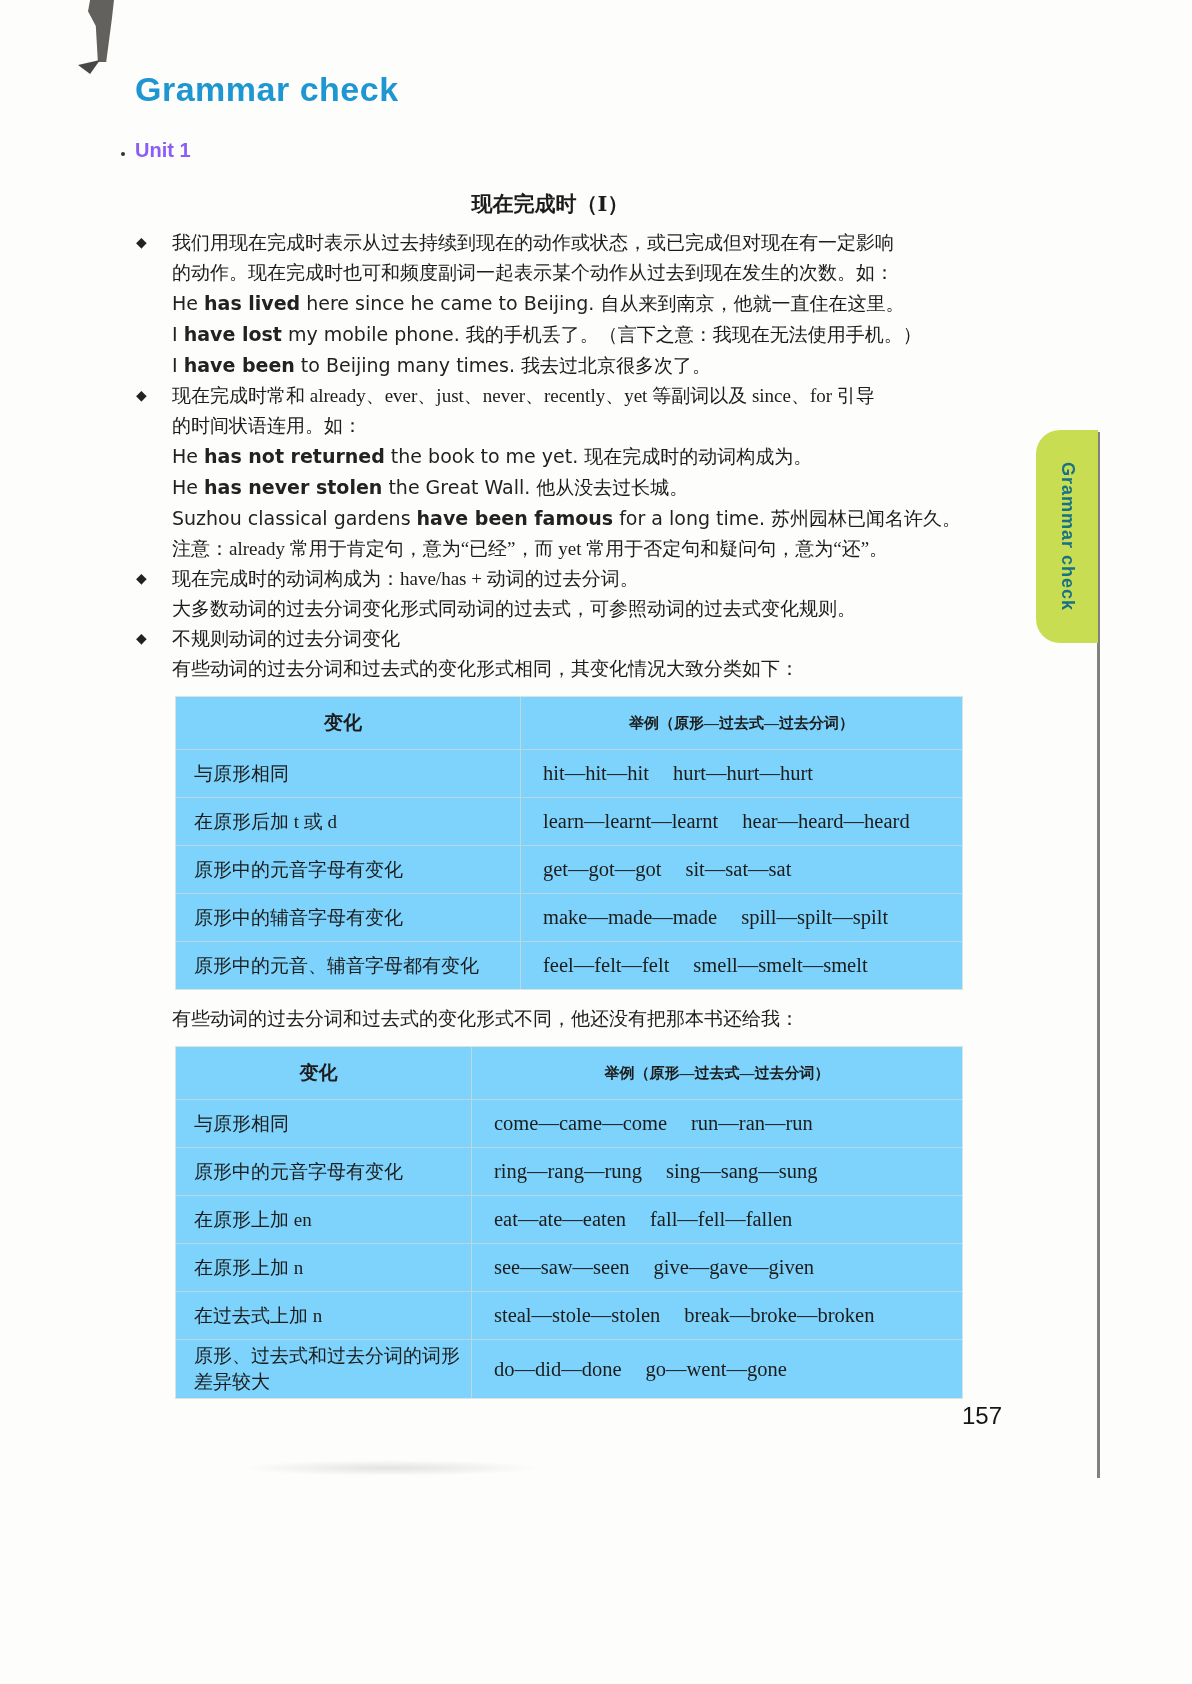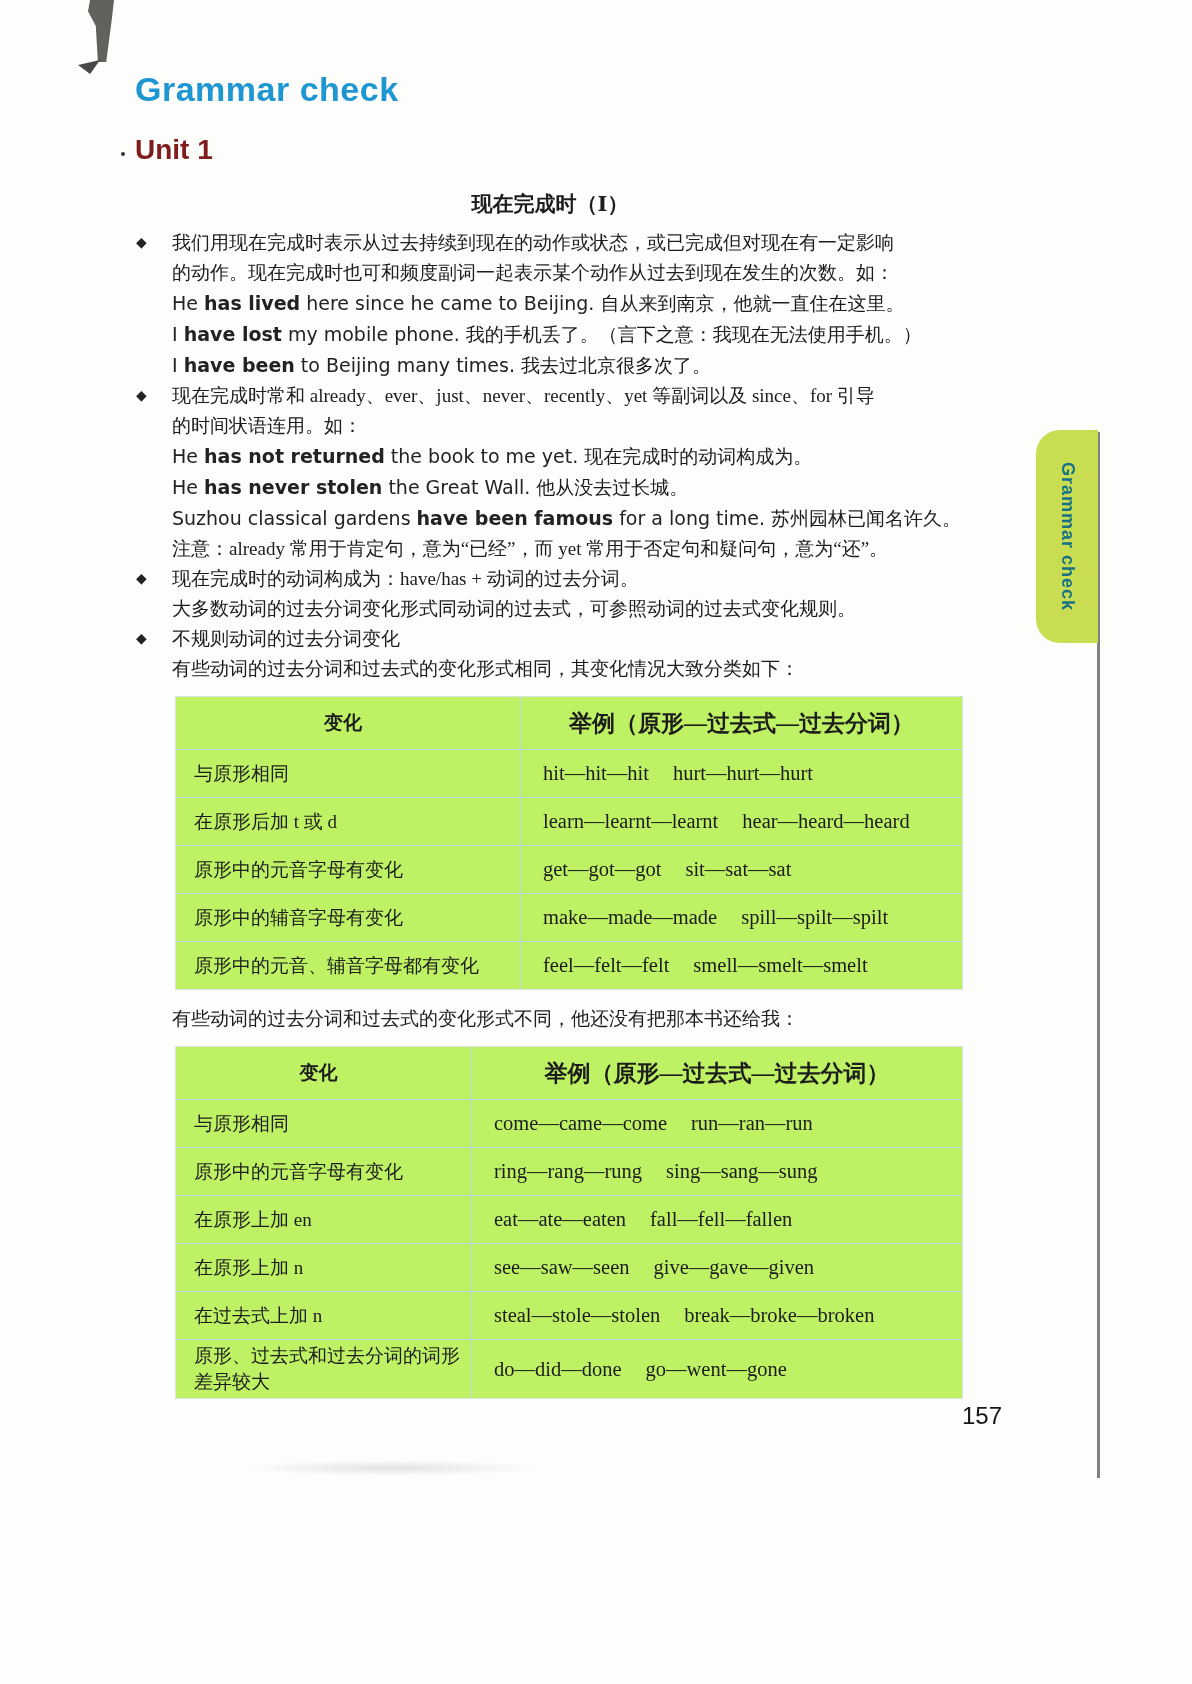--- a/index.html
+++ b/index.html
@@ -19,38 +19,38 @@
   
   .side-tab{position:absolute;left:1036px;top:430px;width:62px;height:213px;background:#c9dd52;
     border-radius:24px 0 0 24px;display:flex;align-items:center;justify-content:center;}
   .side-tab .tab-label{writing-mode:vertical-rl;text-orientation:mixed;
     font-family:"Liberation Sans",sans-serif;font-weight:bold;font-size:18px;color:#177286;letter-spacing:1px;}
   
   .content{position:absolute;left:135px;top:70px;width:830px;}
   .doc-title{font-family:"Liberation Sans",sans-serif;font-weight:bold;font-size:34px;line-height:38px;color:#1e96d2;letter-spacing:.5px;}
   .unit-row{margin-top:26px;position:relative;}
   .unit-dot{position:absolute;left:-14px;top:18px;width:4px;height:4px;border-radius:50%;background:#333;}
-  .unit-title{font-family:"Liberation Sans",sans-serif;font-weight:bold;font-size:28px;line-height:32px;color:#7f1d1d;}
+  .unit-title{font-family:"Liberation Sans",sans-serif;font-weight:bold;font-size:20px;line-height:32px;color:#8b5cf6;}
   .section-heading{margin-top:24px;text-align:center;font-weight:bold;font-size:21px;line-height:28px;}
   
   .para{position:relative;padding-left:37px;font-size:19px;line-height:30px;}
   .para.first{margin-top:10px;}
   .diamond{position:absolute;left:1px;top:7px;font-size:14px;line-height:16px;color:#222;}
   .example{padding-left:37px;font-size:19px;line-height:30px;font-family:"DejaVu Sans",sans-serif;color:#222;}
   .example .b{font-weight:bold;}
   .example .cn{margin-left:6px;font-family:"Liberation Serif","DejaVu Serif",serif;color:#1c1c1c;}
   
-  .gtable{width:786px;margin-left:40px;margin-top:12px;margin-bottom:4px;background:#bef264;
+  .gtable{width:786px;margin-left:40px;margin-top:12px;margin-bottom:4px;background:#7dd3fc;
     border:1px solid #d6e5e2;}
   .trow{display:grid;border-top:1px solid #b9d8df;}
   .trow.hdr{border-top:none;}
   .t-same .trow{grid-template-columns:345px 1fr;}
   .t-diff .trow{grid-template-columns:296px 1fr;}
   .cell{display:flex;align-items:center;min-height:41px;}
-  .hdr .cell{min-height:46px;justify-content:center;font-weight:bold;font-size:23px;}
+  .hdr .cell{min-height:46px;justify-content:center;font-weight:bold;font-size:15px;}
   .cell.c1{padding:3px 10px 3px 18px;border-right:1px solid #bcd9e0;font-size:19px;line-height:26px;}
   .hdr .cell.c1{padding-left:0;}
   .cell.c2{padding-left:22px;gap:24px;font-family:"Liberation Serif",serif;font-size:20.5px;}
   .intro{padding-left:37px;font-size:19px;line-height:30px;margin-top:14px;margin-bottom:4px;}
   
   .page-number{position:absolute;left:962px;top:1402px;font-family:"Liberation Sans",sans-serif;
     font-weight:normal;font-size:24px;color:#161616;}
 </style>
 </head>
 <body>

